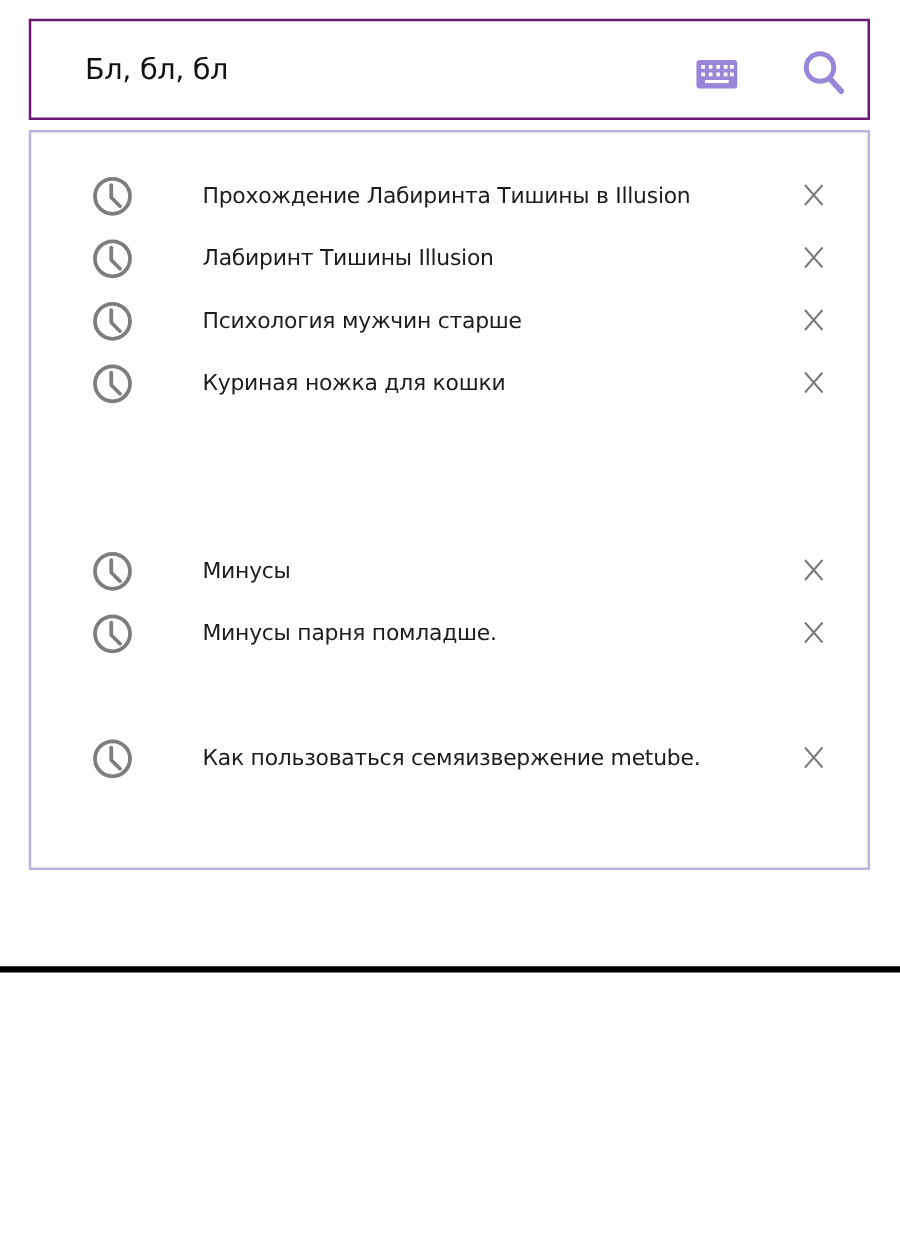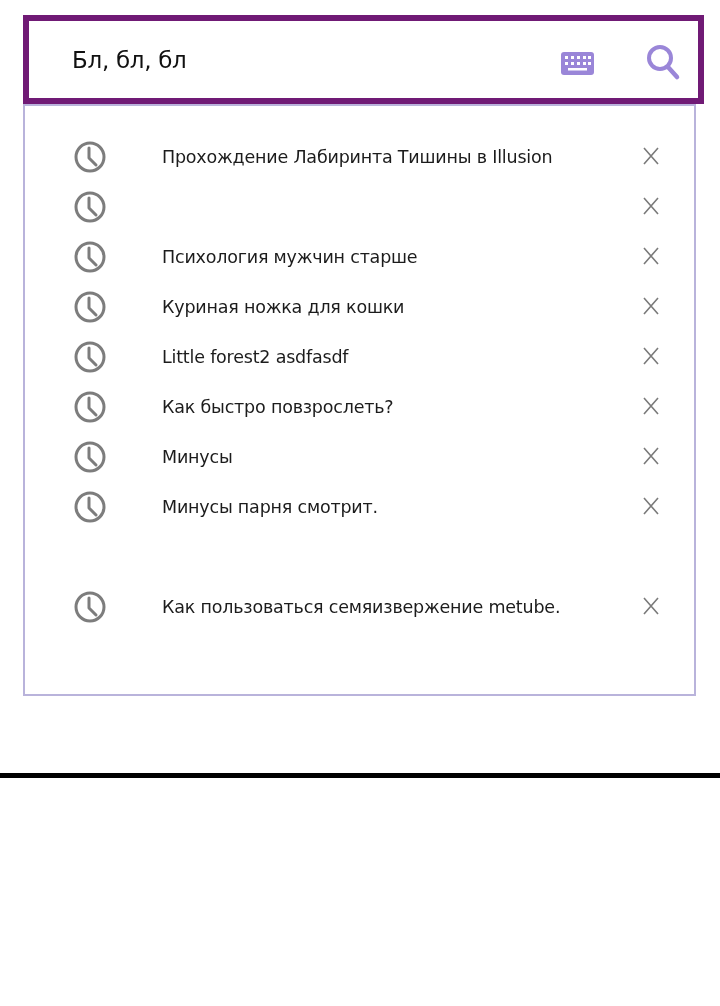--- a/index.html
+++ b/index.html
@@ -1,20 +1,20 @@
 <!DOCTYPE html>
 <html><head>
 <meta charset="utf-8">
 <style>
   html, body { margin: 0; padding: 0; background: #ffffff; }
   body { width: 720px; height: 1006px; position: relative; overflow: hidden;
          font-family: "DejaVu Sans", "Liberation Sans", sans-serif; color: #1a1a1a; }
 
   .search-box { position: absolute; left: 23px; top: 15px; width: 669px; height: 77px;
-                border: 6px solid #701a75; background: #fff; box-sizing: content-box; }
+                border: 2px solid #701a75; background: #fff; box-sizing: content-box; }
   .search-input { position: absolute; left: 43px; top: 20px; width: 460px; height: 38px;
                   font-size: 23px; line-height: 38px; color: #111; letter-spacing: -0.3px; }
   .kbd-icon { position: absolute; left: 532px; top: 31px; width: 33px; height: 23px; cursor: pointer; }
   .search-icon { position: absolute; left: 616px; top: 22px; width: 36px; height: 38px; cursor: pointer; }
 
   .results-box { position: absolute; left: 23px; top: 104px; width: 669px; height: 588px;
                  border: 2px solid #b9b3db; background: #fff; box-sizing: content-box; }
   .row { position: absolute; left: 0; width: 616px; height: 50px; cursor: pointer; }
   .clock { position: absolute; left: 48px; top: 8px; width: 34px; height: 34px; }
   .label { position: absolute; left: 137px; top: 12px; font-size: 17.5px; line-height: 26px;
@@ -59,20 +59,21 @@
     <span class="label">Прохождение Лабиринта Тишины в Illusion</span>
     <svg class="remove" viewBox="0 0 22 22">
         <path d="M4 3 L18 19 M18 3 L4 19" stroke="#7a7a7a" stroke-width="1.6" fill="none"></path>
       </svg>
   </div>
   <div class="row" style="top:76px">
     <svg class="clock" viewBox="0 0 34 34">
         <circle cx="17" cy="17" r="14" fill="none" stroke="#7d7d7d" stroke-width="3"></circle>
         <polyline points="16,8 16,18 23,25" fill="none" stroke="#7d7d7d" stroke-width="3" stroke-linecap="round" stroke-linejoin="round"></polyline>
       </svg>
+    <span class="label">Лабиринт Тишины Illusion</span>
     <svg class="remove" viewBox="0 0 22 22">
         <path d="M4 3 L18 19 M18 3 L4 19" stroke="#7a7a7a" stroke-width="1.6" fill="none"></path>
       </svg>
   </div>
   <div class="row" style="top:126px">
     <svg class="clock" viewBox="0 0 34 34">
         <circle cx="17" cy="17" r="14" fill="none" stroke="#7d7d7d" stroke-width="3"></circle>
         <polyline points="16,8 16,18 23,25" fill="none" stroke="#7d7d7d" stroke-width="3" stroke-linecap="round" stroke-linejoin="round"></polyline>
       </svg>
     <span class="label">Психология мужчин старше</span>
@@ -83,56 +84,36 @@
   <div class="row" style="top:176px">
     <svg class="clock" viewBox="0 0 34 34">
         <circle cx="17" cy="17" r="14" fill="none" stroke="#7d7d7d" stroke-width="3"></circle>
         <polyline points="16,8 16,18 23,25" fill="none" stroke="#7d7d7d" stroke-width="3" stroke-linecap="round" stroke-linejoin="round"></polyline>
       </svg>
     <span class="label">Куриная ножка для кошки</span>
     <svg class="remove" viewBox="0 0 22 22">
         <path d="M4 3 L18 19 M18 3 L4 19" stroke="#7a7a7a" stroke-width="1.6" fill="none"></path>
       </svg>
   </div>
-  <div class="row" style="top:226px">
-    <svg class="clock" viewBox="0 0 34 34">
-        <circle cx="17" cy="17" r="14" fill="none" stroke="#7d7d7d" stroke-width="3"></circle>
-        <polyline points="16,8 16,18 23,25" fill="none" stroke="#7d7d7d" stroke-width="3" stroke-linecap="round" stroke-linejoin="round"></polyline>
-      </svg>
-    <span class="label">Little forest2 asdfasdf</span>
-    <svg class="remove" viewBox="0 0 22 22">
-        <path d="M4 3 L18 19 M18 3 L4 19" stroke="#7a7a7a" stroke-width="1.6" fill="none"></path>
-      </svg>
-  </div>
-  <div class="row" style="top:276px">
-    <svg class="clock" viewBox="0 0 34 34">
-        <circle cx="17" cy="17" r="14" fill="none" stroke="#7d7d7d" stroke-width="3"></circle>
-        <polyline points="16,8 16,18 23,25" fill="none" stroke="#7d7d7d" stroke-width="3" stroke-linecap="round" stroke-linejoin="round"></polyline>
-      </svg>
-    <span class="label">Как быстро повзрослеть?</span>
-    <svg class="remove" viewBox="0 0 22 22">
-        <path d="M4 3 L18 19 M18 3 L4 19" stroke="#7a7a7a" stroke-width="1.6" fill="none"></path>
-      </svg>
-  </div>
   <div class="row" style="top:326px">
     <svg class="clock" viewBox="0 0 34 34">
         <circle cx="17" cy="17" r="14" fill="none" stroke="#7d7d7d" stroke-width="3"></circle>
         <polyline points="16,8 16,18 23,25" fill="none" stroke="#7d7d7d" stroke-width="3" stroke-linecap="round" stroke-linejoin="round"></polyline>
       </svg>
     <span class="label">Минусы</span>
     <svg class="remove" viewBox="0 0 22 22">
         <path d="M4 3 L18 19 M18 3 L4 19" stroke="#7a7a7a" stroke-width="1.6" fill="none"></path>
       </svg>
   </div>
   <div class="row" style="top:376px">
     <svg class="clock" viewBox="0 0 34 34">
         <circle cx="17" cy="17" r="14" fill="none" stroke="#7d7d7d" stroke-width="3"></circle>
         <polyline points="16,8 16,18 23,25" fill="none" stroke="#7d7d7d" stroke-width="3" stroke-linecap="round" stroke-linejoin="round"></polyline>
       </svg>
-    <span class="label">Минусы парня смотрит.</span>
+    <span class="label">Минусы парня помладше.</span>
     <svg class="remove" viewBox="0 0 22 22">
         <path d="M4 3 L18 19 M18 3 L4 19" stroke="#7a7a7a" stroke-width="1.6" fill="none"></path>
       </svg>
   </div>
   <div class="row" style="top:476px">
     <svg class="clock" viewBox="0 0 34 34">
         <circle cx="17" cy="17" r="14" fill="none" stroke="#7d7d7d" stroke-width="3"></circle>
         <polyline points="16,8 16,18 23,25" fill="none" stroke="#7d7d7d" stroke-width="3" stroke-linecap="round" stroke-linejoin="round"></polyline>
       </svg>
     <span class="label">Как пользоваться семяизвержение metube.</span>

